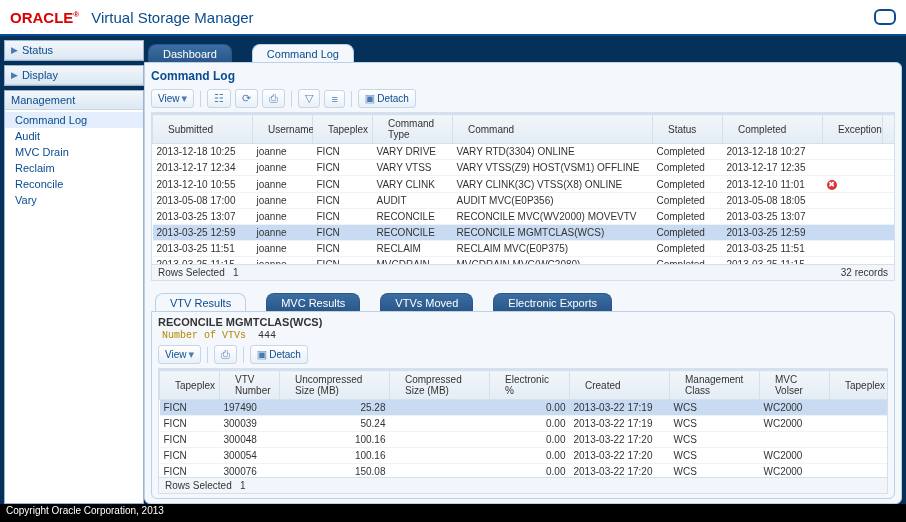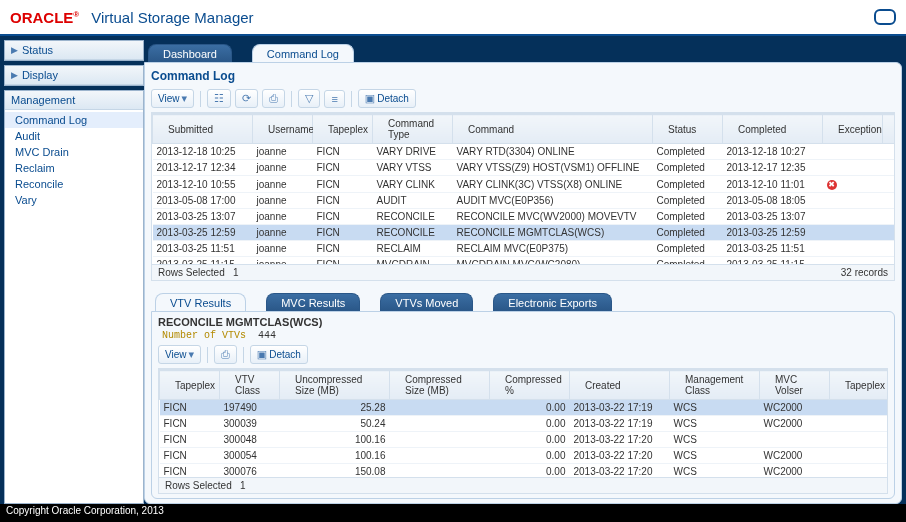--- a/index.html
+++ b/index.html
@@ -293,24 +293,24 @@
                   <col style="width:100px">
                   <col style="width:80px">
                 <col style="width:100px">
                   <col style="width:90px">
                   <col style="width:70px">
                   <col style="width:60px">
               </colgroup>
               <thead>
                   <tr id="detail-head">
                     <th>Tapeplex</th>
-                    <th>VTV Class</th>
+                    <th>VTV Number</th>
                     <th>Uncompressed Size (MB)</th>
                     <th>Compressed Size (MB)</th>
-                    <th>Compressed %</th>
+                    <th>Electronic %</th>
                     <th>Created</th>
                     <th>Management Class</th>
                     <th>MVC Volser</th>
                     <th>Tapeplex</th>
                   </tr>
                 </thead>
               <tbody id="detail-body">
                   <tr class="sel">
                     <td>FICN</td>
                     <td>197490</td>

